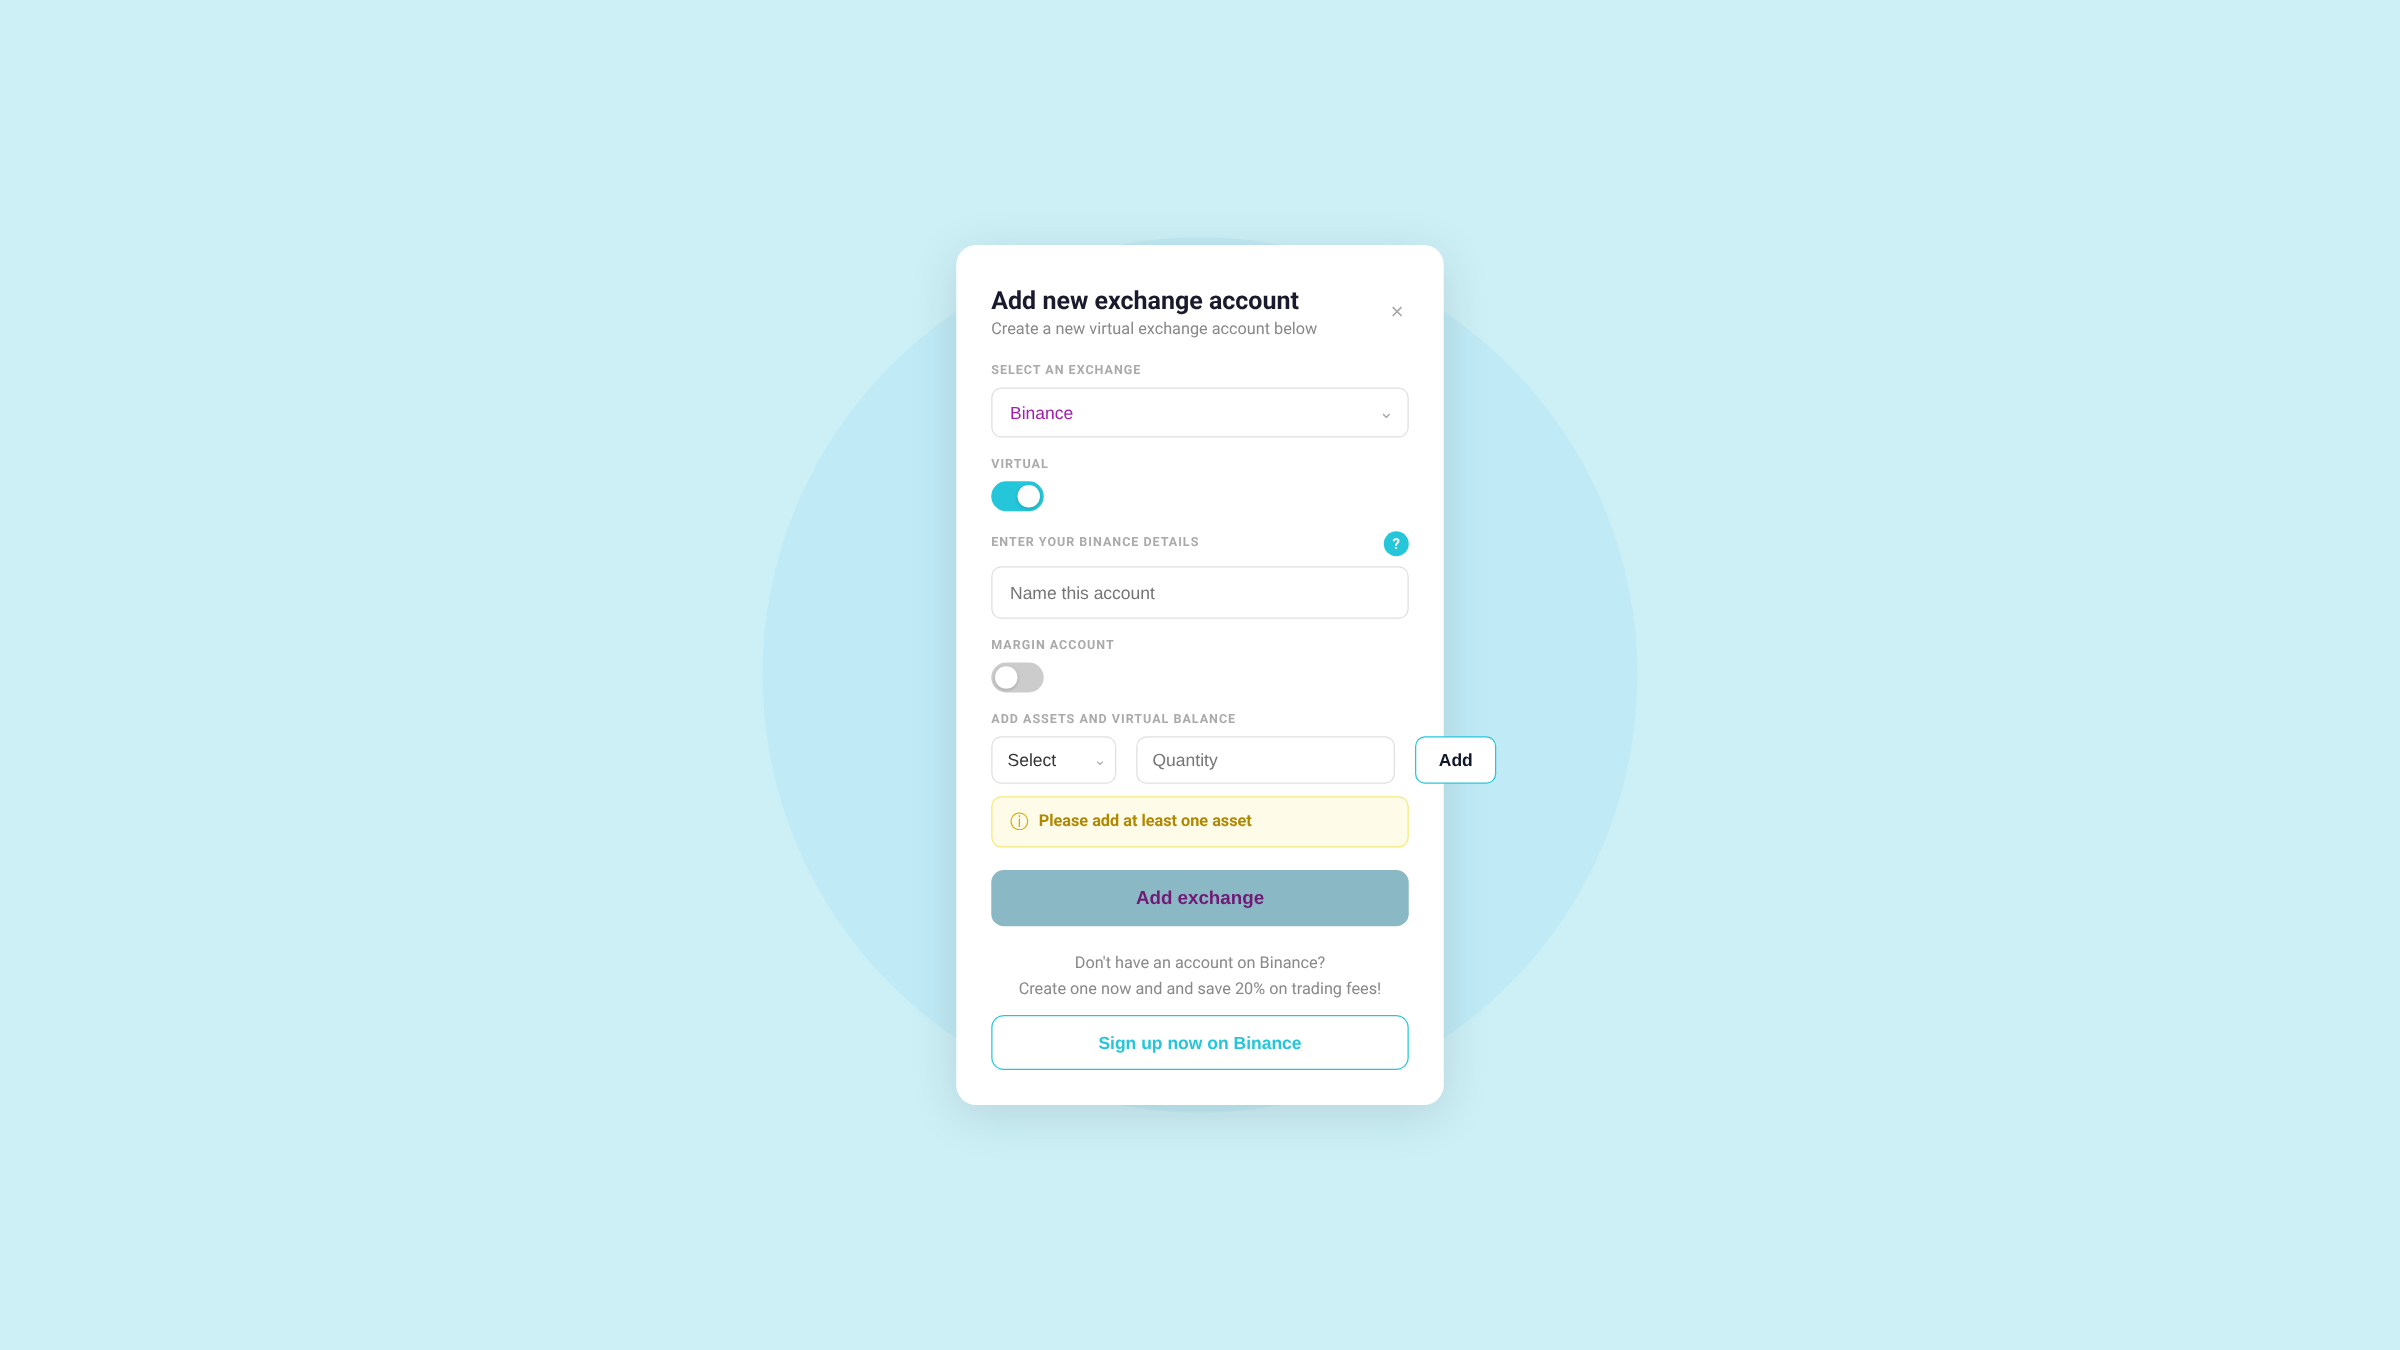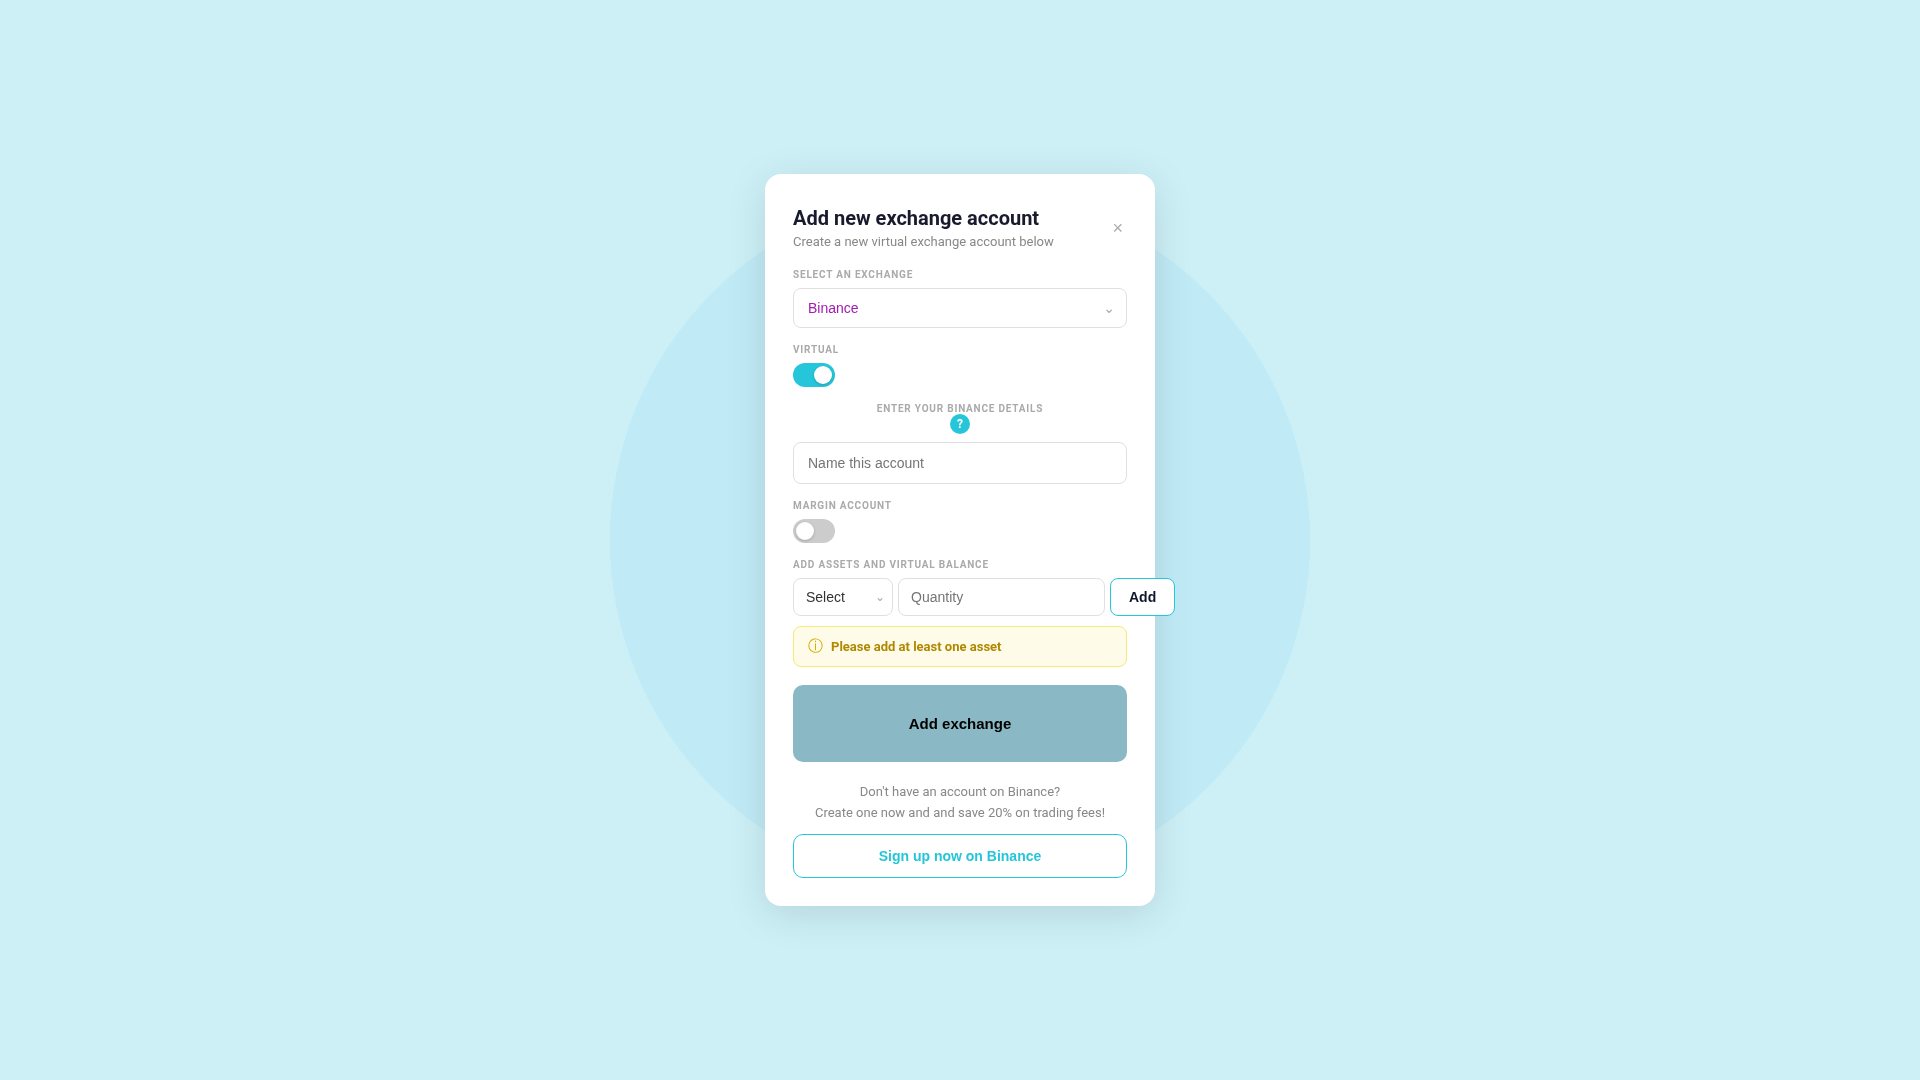--- a/index.html
+++ b/index.html
@@ -144,21 +144,20 @@
 
     .toggle-thumb.on { left: 21px; }
     .toggle-thumb.off { left: 3px; }
 
     .section-header-row {
       display: flex;
       align-items: center;
       justify-content: space-between;
       margin-top: 16px;
       margin-bottom: 8px;
-      flex-direction: column;
     }
 
     .help-icon {
       width: 20px;
       height: 20px;
       border-radius: 50%;
       background: #26c6da;
       color: #fff;
       font-size: 12px;
       font-weight: 700;
@@ -173,21 +172,21 @@
       padding: 12px 14px;
       border: 1px solid #e0e0e0;
       border-radius: 8px;
       font-size: 14px;
       color: #aaa;
       outline: none;
     }
 
     .asset-row {
       display: flex;
-      gap: 5px;
+      gap: 16px;
       align-items: center;
       margin-top: 8px;
     }
 
     .asset-select-wrapper {
       position: relative;
       flex: 0 0 100px;
     }
 
     .asset-select {
@@ -253,25 +252,25 @@
     }
 
     .warning-text {
       font-size: 13px;
       color: #b08800;
       font-weight: bold;
     }
 
     .add-exchange-btn {
       width: 100%;
-      padding: 30px;
+      padding: 14px;
       background: #8ab8c4;
       border: none;
       border-radius: 10px;
-      color: #000000;
+      color: #701a75;
       font-size: 15px;
       font-weight: 600;
       cursor: pointer;
       margin-top: 18px;
     }
 
     .promo-section {
       text-align: center;
       margin-top: 20px;
     }

